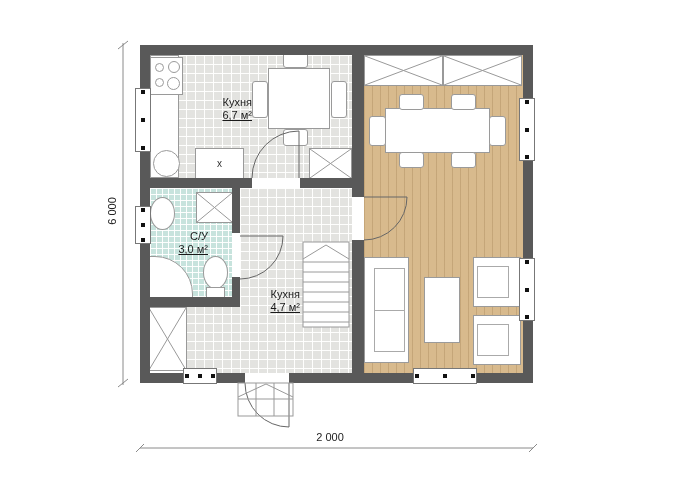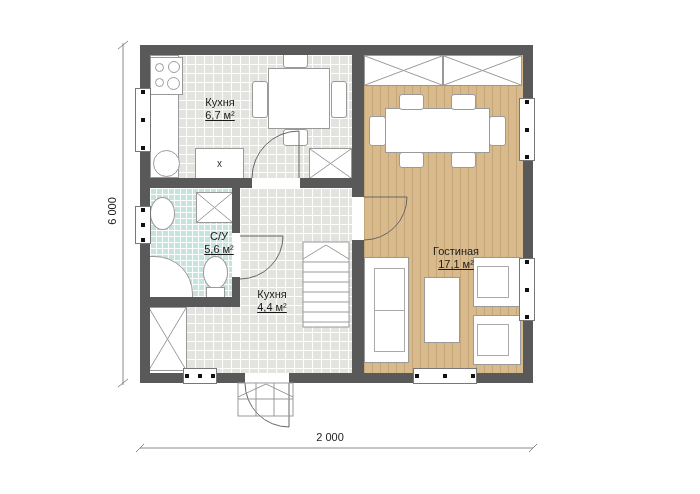--- a/index.html
+++ b/index.html
@@ -32,21 +32,21 @@
   .window.v::after{left:50%;margin-left:-2px;bottom:1px;}
   .window.v{background:#fff linear-gradient(#111,#111) center/4px 4px no-repeat;}
   .window.h::before{top:50%;margin-top:-2px;left:1px;}
   .window.h::after{top:50%;margin-top:-2px;right:1px;}
   .window.h{background:#fff linear-gradient(#111,#111) center/4px 4px no-repeat;}
   
   .sofa-seat{position:absolute;left:9px;top:10px;right:3px;bottom:10px;border:1px solid #aaa;}
   .sofa-seat::after{content:"";position:absolute;left:0;right:0;top:50%;border-top:1px solid #aaa;}
   .chair-seat{position:absolute;left:3px;top:8px;right:11px;bottom:8px;border:1px solid #aaa;}
   
-  .room-label{position:absolute;text-align:center;z-index:7;font-size:11px;line-height:13px;}
+  .room-label{position:absolute;text-align:right;z-index:7;font-size:11px;line-height:13px;}
   .room-label .area{text-decoration:underline;}
   .dim-label{position:absolute;font-size:11px;color:#222;z-index:7;}
   .mark-x{display:flex;align-items:center;justify-content:center;font-size:10px;color:#333;}
   svg.overlay{position:absolute;left:0;top:0;z-index:6;pointer-events:none;}
 </style>
 </head>
 <body>
 
 <div id="stage">
 
@@ -173,29 +173,25 @@
       <path d="M118 49L128 41M118 387L128 379"></path>
       <path d="M140 448H533"></path>
       <path d="M136 452L144 444M529 452L537 444"></path>
     </g>
   </svg>
 
   <div class="room-label" style="left:188px;top:96px;width:64px;">
     <div>Кухня</div>
     <div class="area">6,7 м²</div>
   </div>
-  <div class="room-label" style="left:196px;top:230px;width:46px;">
+  <div class="room-label" style="left:162px;top:230px;width:46px;">
     <div>С/У</div>
-    <div class="area">5,6 м²</div>
+    <div class="area">3,0 м²</div>
   </div>
   <div class="room-label" style="left:244px;top:288px;width:56px;">
     <div>Кухня</div>
-    <div class="area">4,4 м²</div>
-  </div>
-  <div class="room-label" style="left:420px;top:245px;width:72px;">
-    <div>Гостиная</div>
-    <div class="area">17,1 м²</div>
+    <div class="area">4,7 м²</div>
   </div>
 
   <div class="dim-label" style="left:290px;top:431px;width:80px;text-align:center;">2 000</div>
   <div class="dim-label" style="left:82px;top:205px;width:60px;text-align:center;transform:rotate(-90deg);">6 000</div>
 
 </div>
 
 </body></html>

